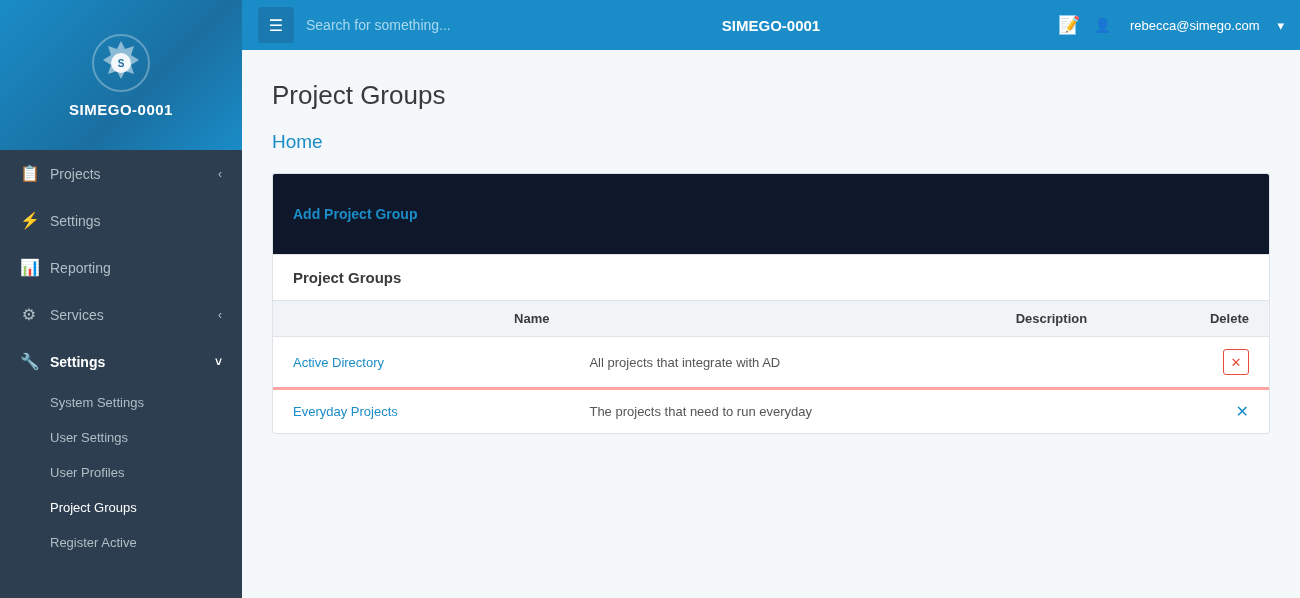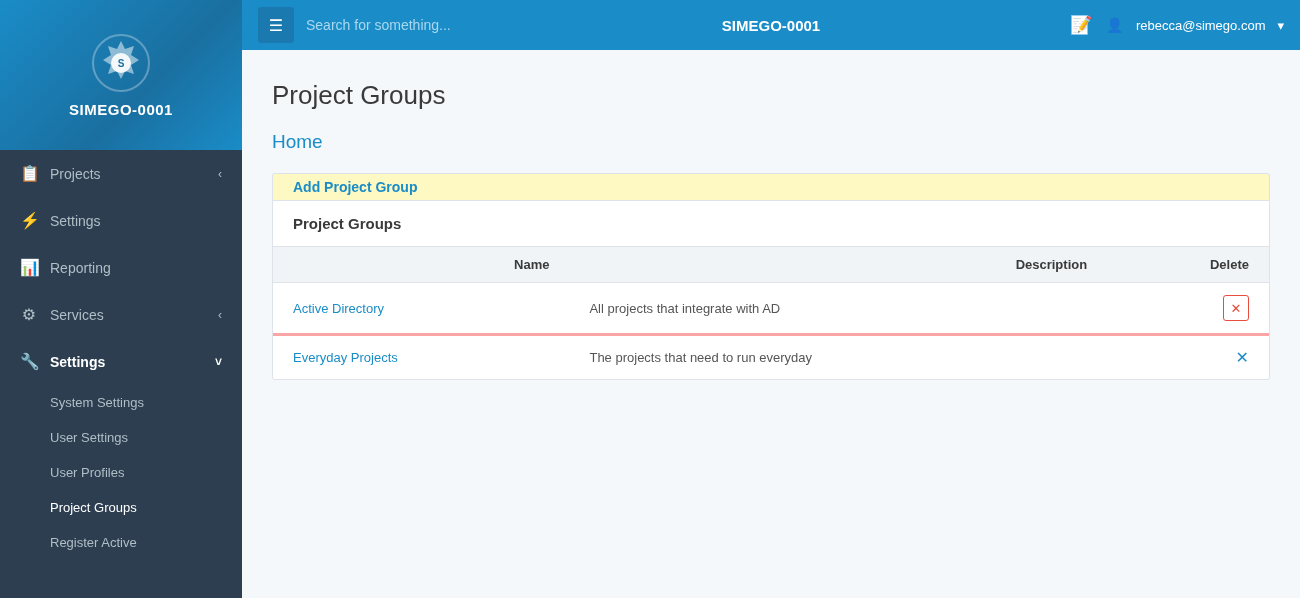--- a/index.html
+++ b/index.html
@@ -120,22 +120,22 @@
     }
     .breadcrumb {
       font-size: 19px;
       color: #1a8cc7;
       margin-bottom: 20px;
       cursor: pointer;
       margin-top: 20px;
     }
 
     .action-bar {
-      background: #fef9c3;
-      padding: 4px 20px;
+      background: #0f172a;
+      padding: 31px 20px;
       border: 1px solid #dde3e8;
       border-radius: 3px 3px 0 0;
       border-bottom: none;
     }
     .add-btn {
       background: transparent;
       border: none;
       color: #1a8cc7;
       font-size: 14px;
       font-weight: 600;
@@ -274,21 +274,21 @@
 <div class="main">
 
   <div style="background:#1a8cc7; display:flex; align-items:center; padding:0 16px; height:50px; position:relative;">
     <button class="topbar-menu-btn">
       <span>☰</span>
     </button>
     <input type="text" class="topbar-search" style="margin-left: 12px; flex: 1 1 0%; background: transparent; border: none; color: rgb(205, 232, 245); font-size: 14px; outline: none;" placeholder="Search for something...">
     <span style="position:absolute; left:50%; transform:translateX(-50%); color:white; font-size:15px; font-weight:600;">SIMEGO-0001</span>
     <div style="margin-left:auto; display:flex; align-items:center; gap:14px;">
       <span style="color:white; font-size:18px; cursor:pointer;">📝</span>
-      <span style="color:white; font-size:13px; cursor:pointer; display:flex; align-items:center; gap:12px;text-align:right;">
+      <span style="color:white; font-size:13px; cursor:pointer; display:flex; align-items:center; gap:18px;text-align:right;">
         <span style="font-size:14px;">👤</span>
         <span>rebecca@simego.com</span>
         <span>▾</span>
       </span>
     </div>
   </div>
 
   <div class="content">
     <h1 class="page-title">Project Groups</h1>
     <div class="breadcrumb">Home</div>

